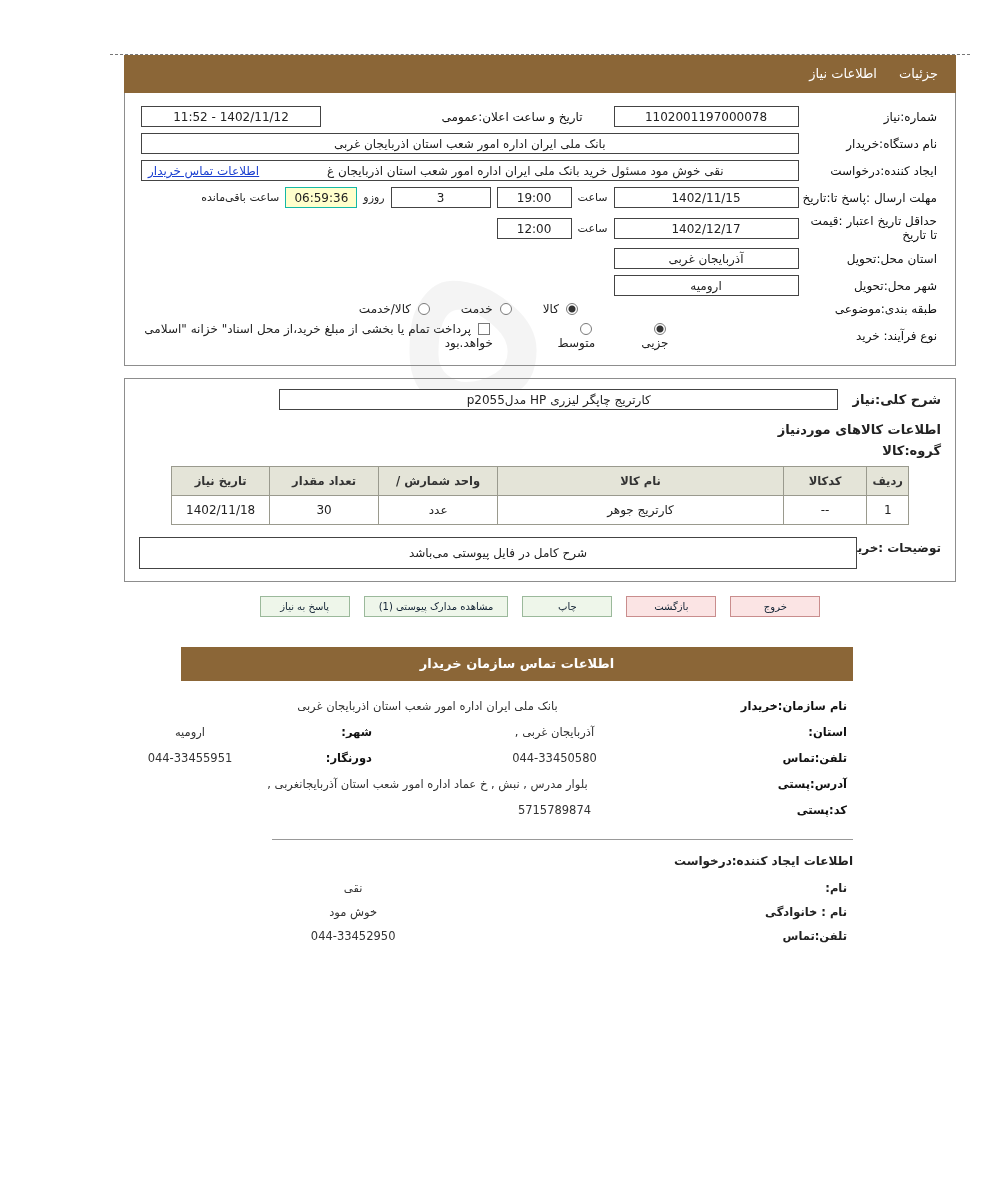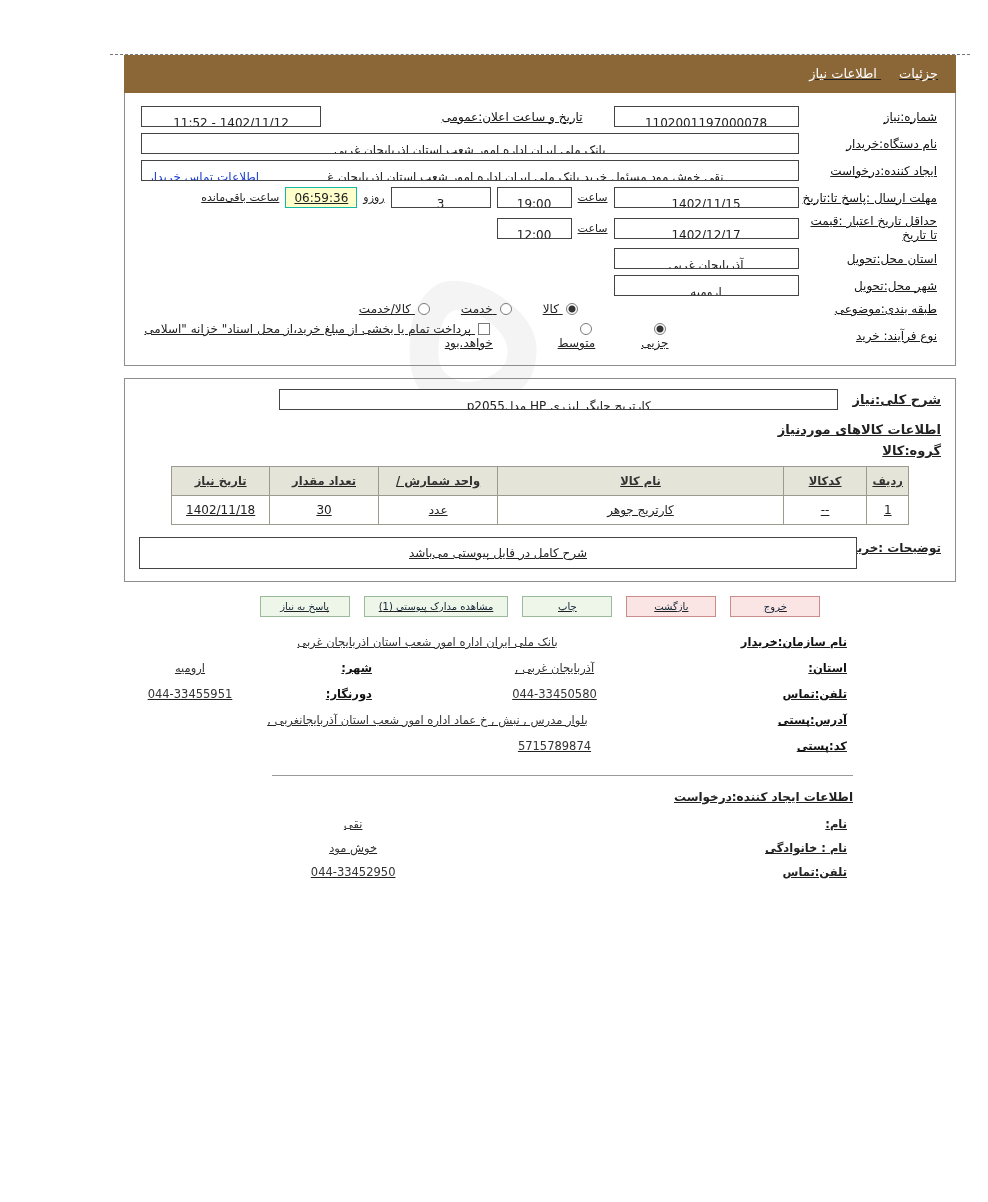--- a/index.html
+++ b/index.html
@@ -26,21 +26,20 @@
     line-height: 1;
     pointer-events: none;
     user-select: none;
     z-index: 0;
     letter-spacing: -20px;
   }
   .page {
     position: relative;
     z-index: 2;
     width: 896px;
-    text-decoration: underline;
   }
   .topline {
     border-bottom: 1px dashed #777;
     margin: 0 18px;
     height: 54px;
   }
   .headerbar {
     margin: 0 32px;
     background: #8b6637;
     color: #fff;
@@ -73,21 +72,21 @@
     width: 120px;
     font-size: 12px;
     color: #111;
     padding-right: 4px !important;
   }
   .fld {
     border: 1px solid #444;
     background: #fff;
     height: 21px;
     line-height: 21px;
-    padding: 6px 6px;
+    padding: 0 6px;
     box-sizing: border-box;
     display: inline-block;
     font-size: 12px;
     text-align: center;
     vertical-align: middle;
     white-space: nowrap;
     overflow: hidden;
   }
   .link {
     color: #1a3fd0;
@@ -406,20 +405,21 @@
   </div>
 
   <div class="btnrow">
     <div class="btn red">خروج</div>
     <div class="btn red">بازگشت</div>
     <div class="btn">چاپ</div>
     <div class="btn">مشاهده مدارک پیوستی (1)</div>
     <div class="btn">پاسخ به نیاز</div>
   </div>
 
+  <div class="contact-header">اطلاعات  تماس سازمان خریدار</div>
 
   <div class="contact-wrap">
     <table class="contact">
       <tbody>
           <tr>
         <td class="c-lbl">نام سازمان:خریدار</td>
         <td class="c-val" colspan="3">بانک ملی ایران اداره امور شعب استان اذربایجان غربی</td>
       </tr>
       <tr>
         <td class="c-lbl">استان:</td>

